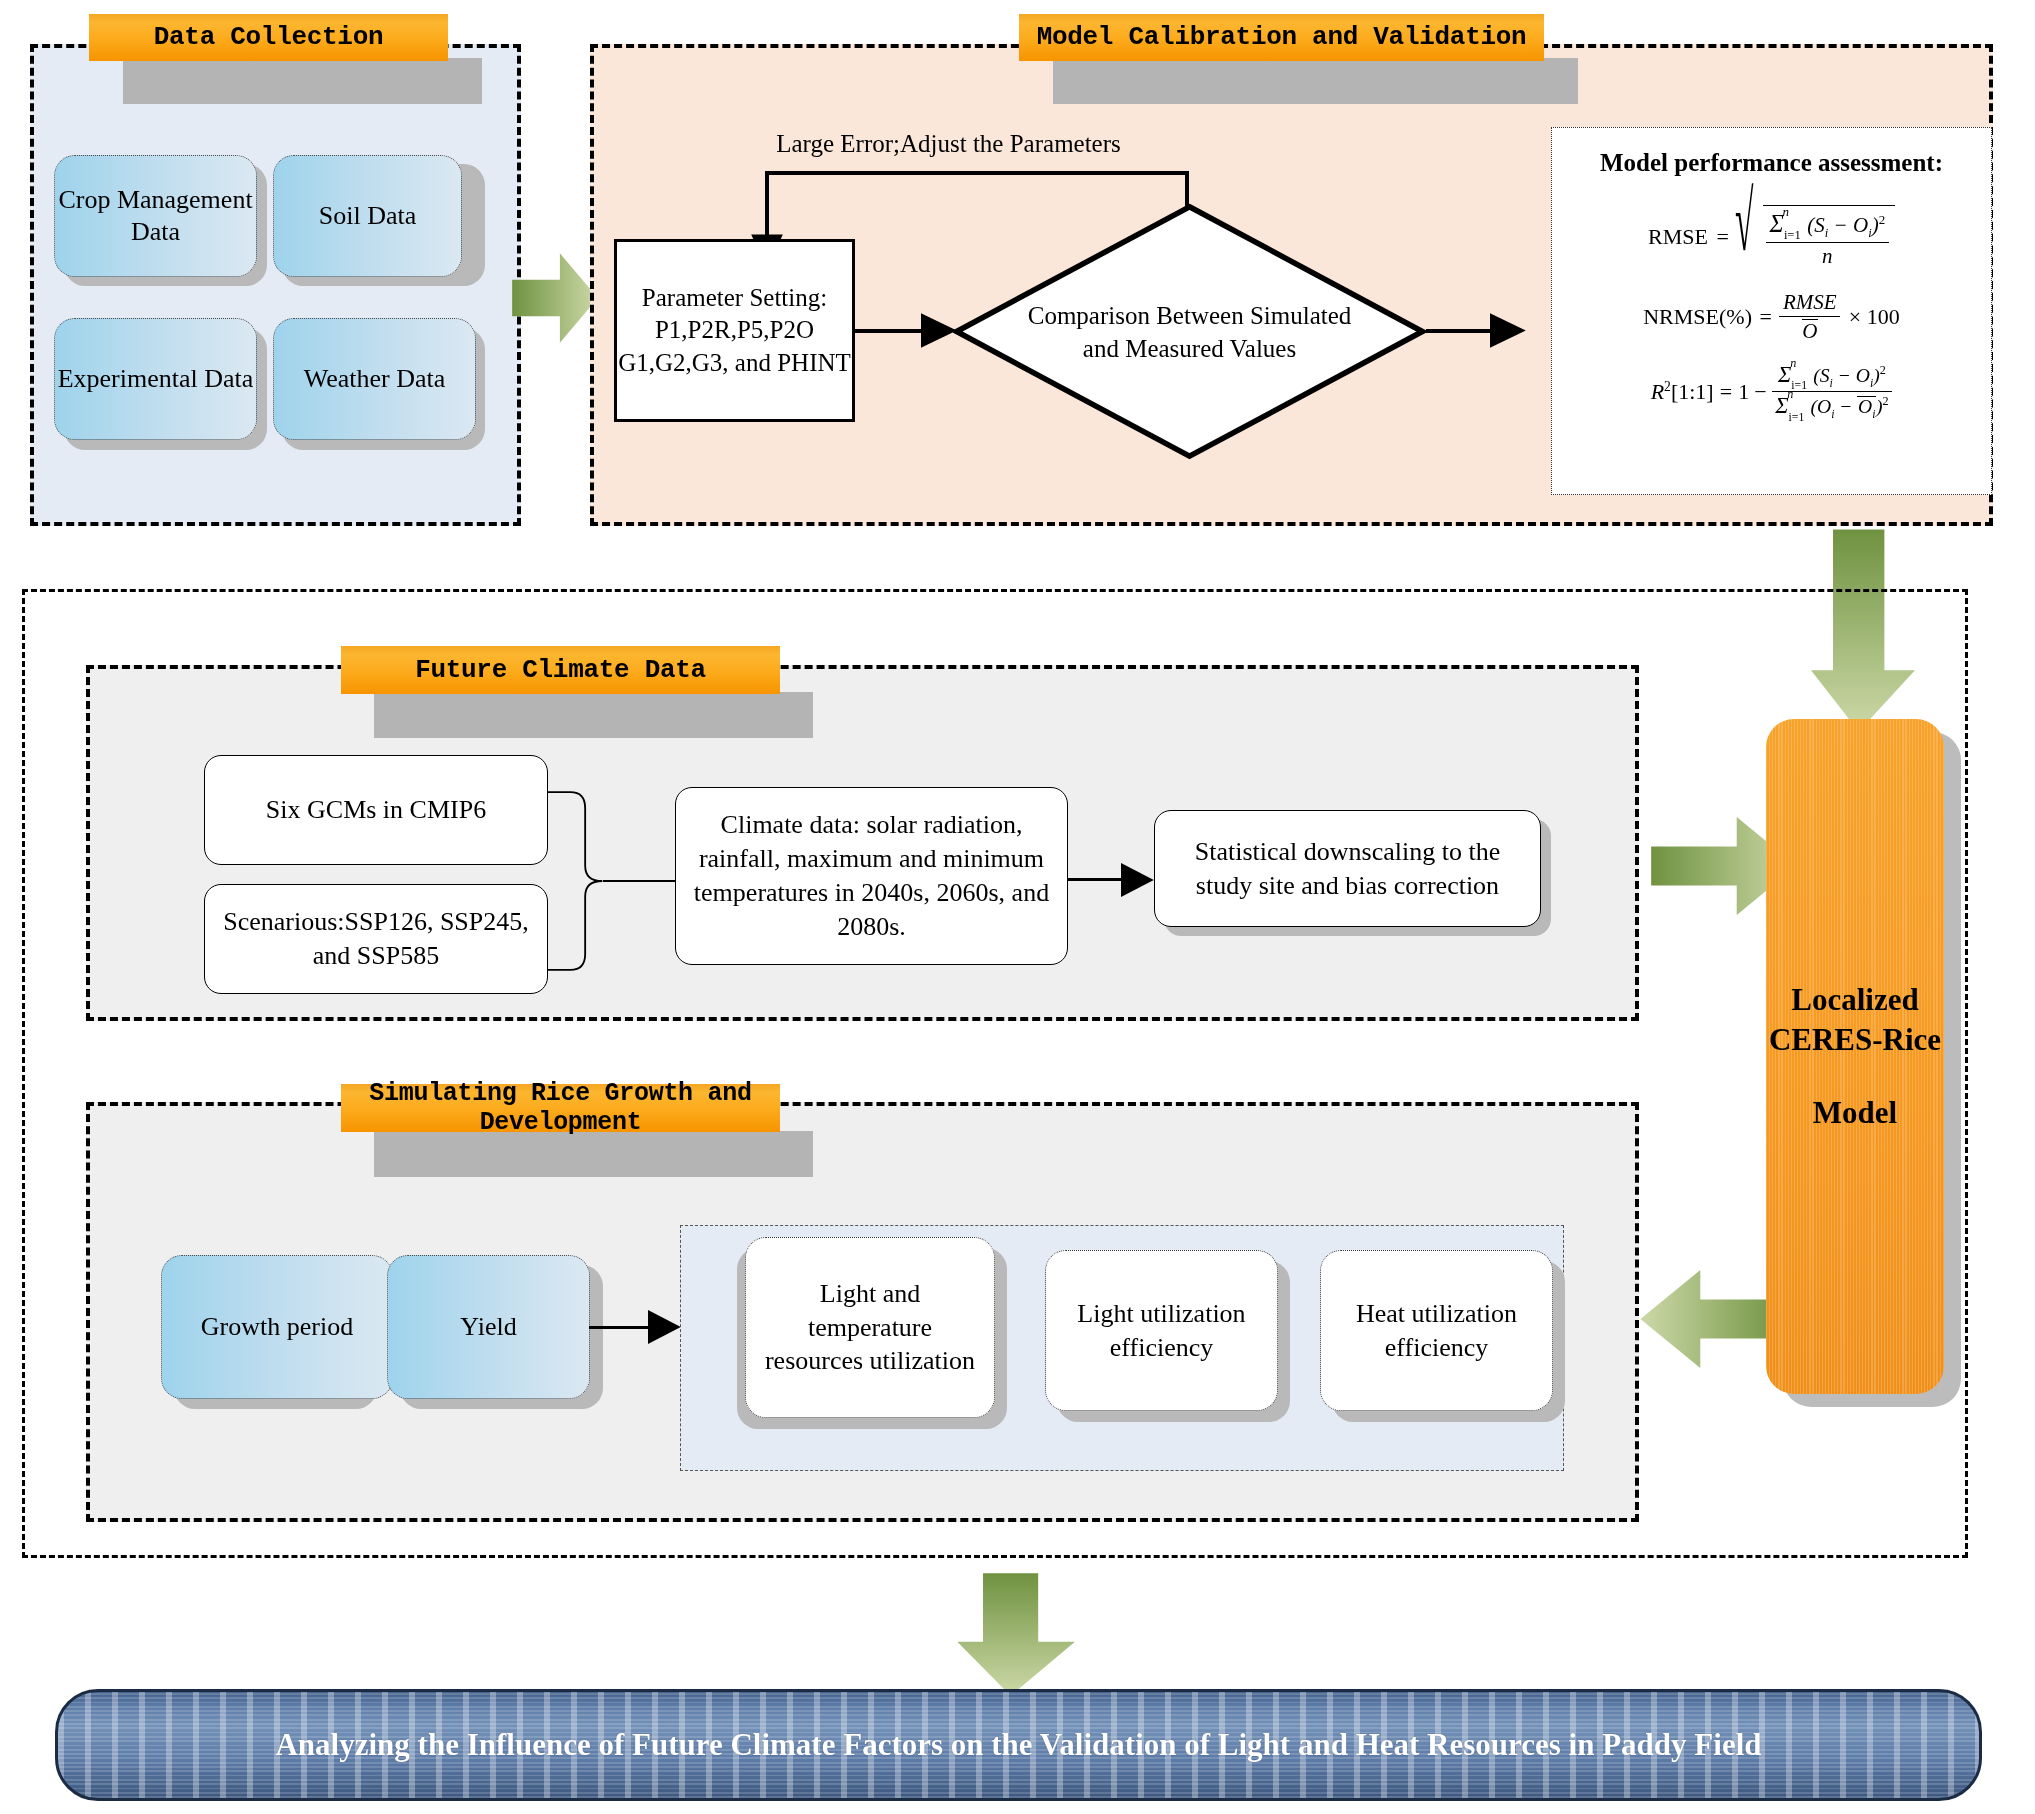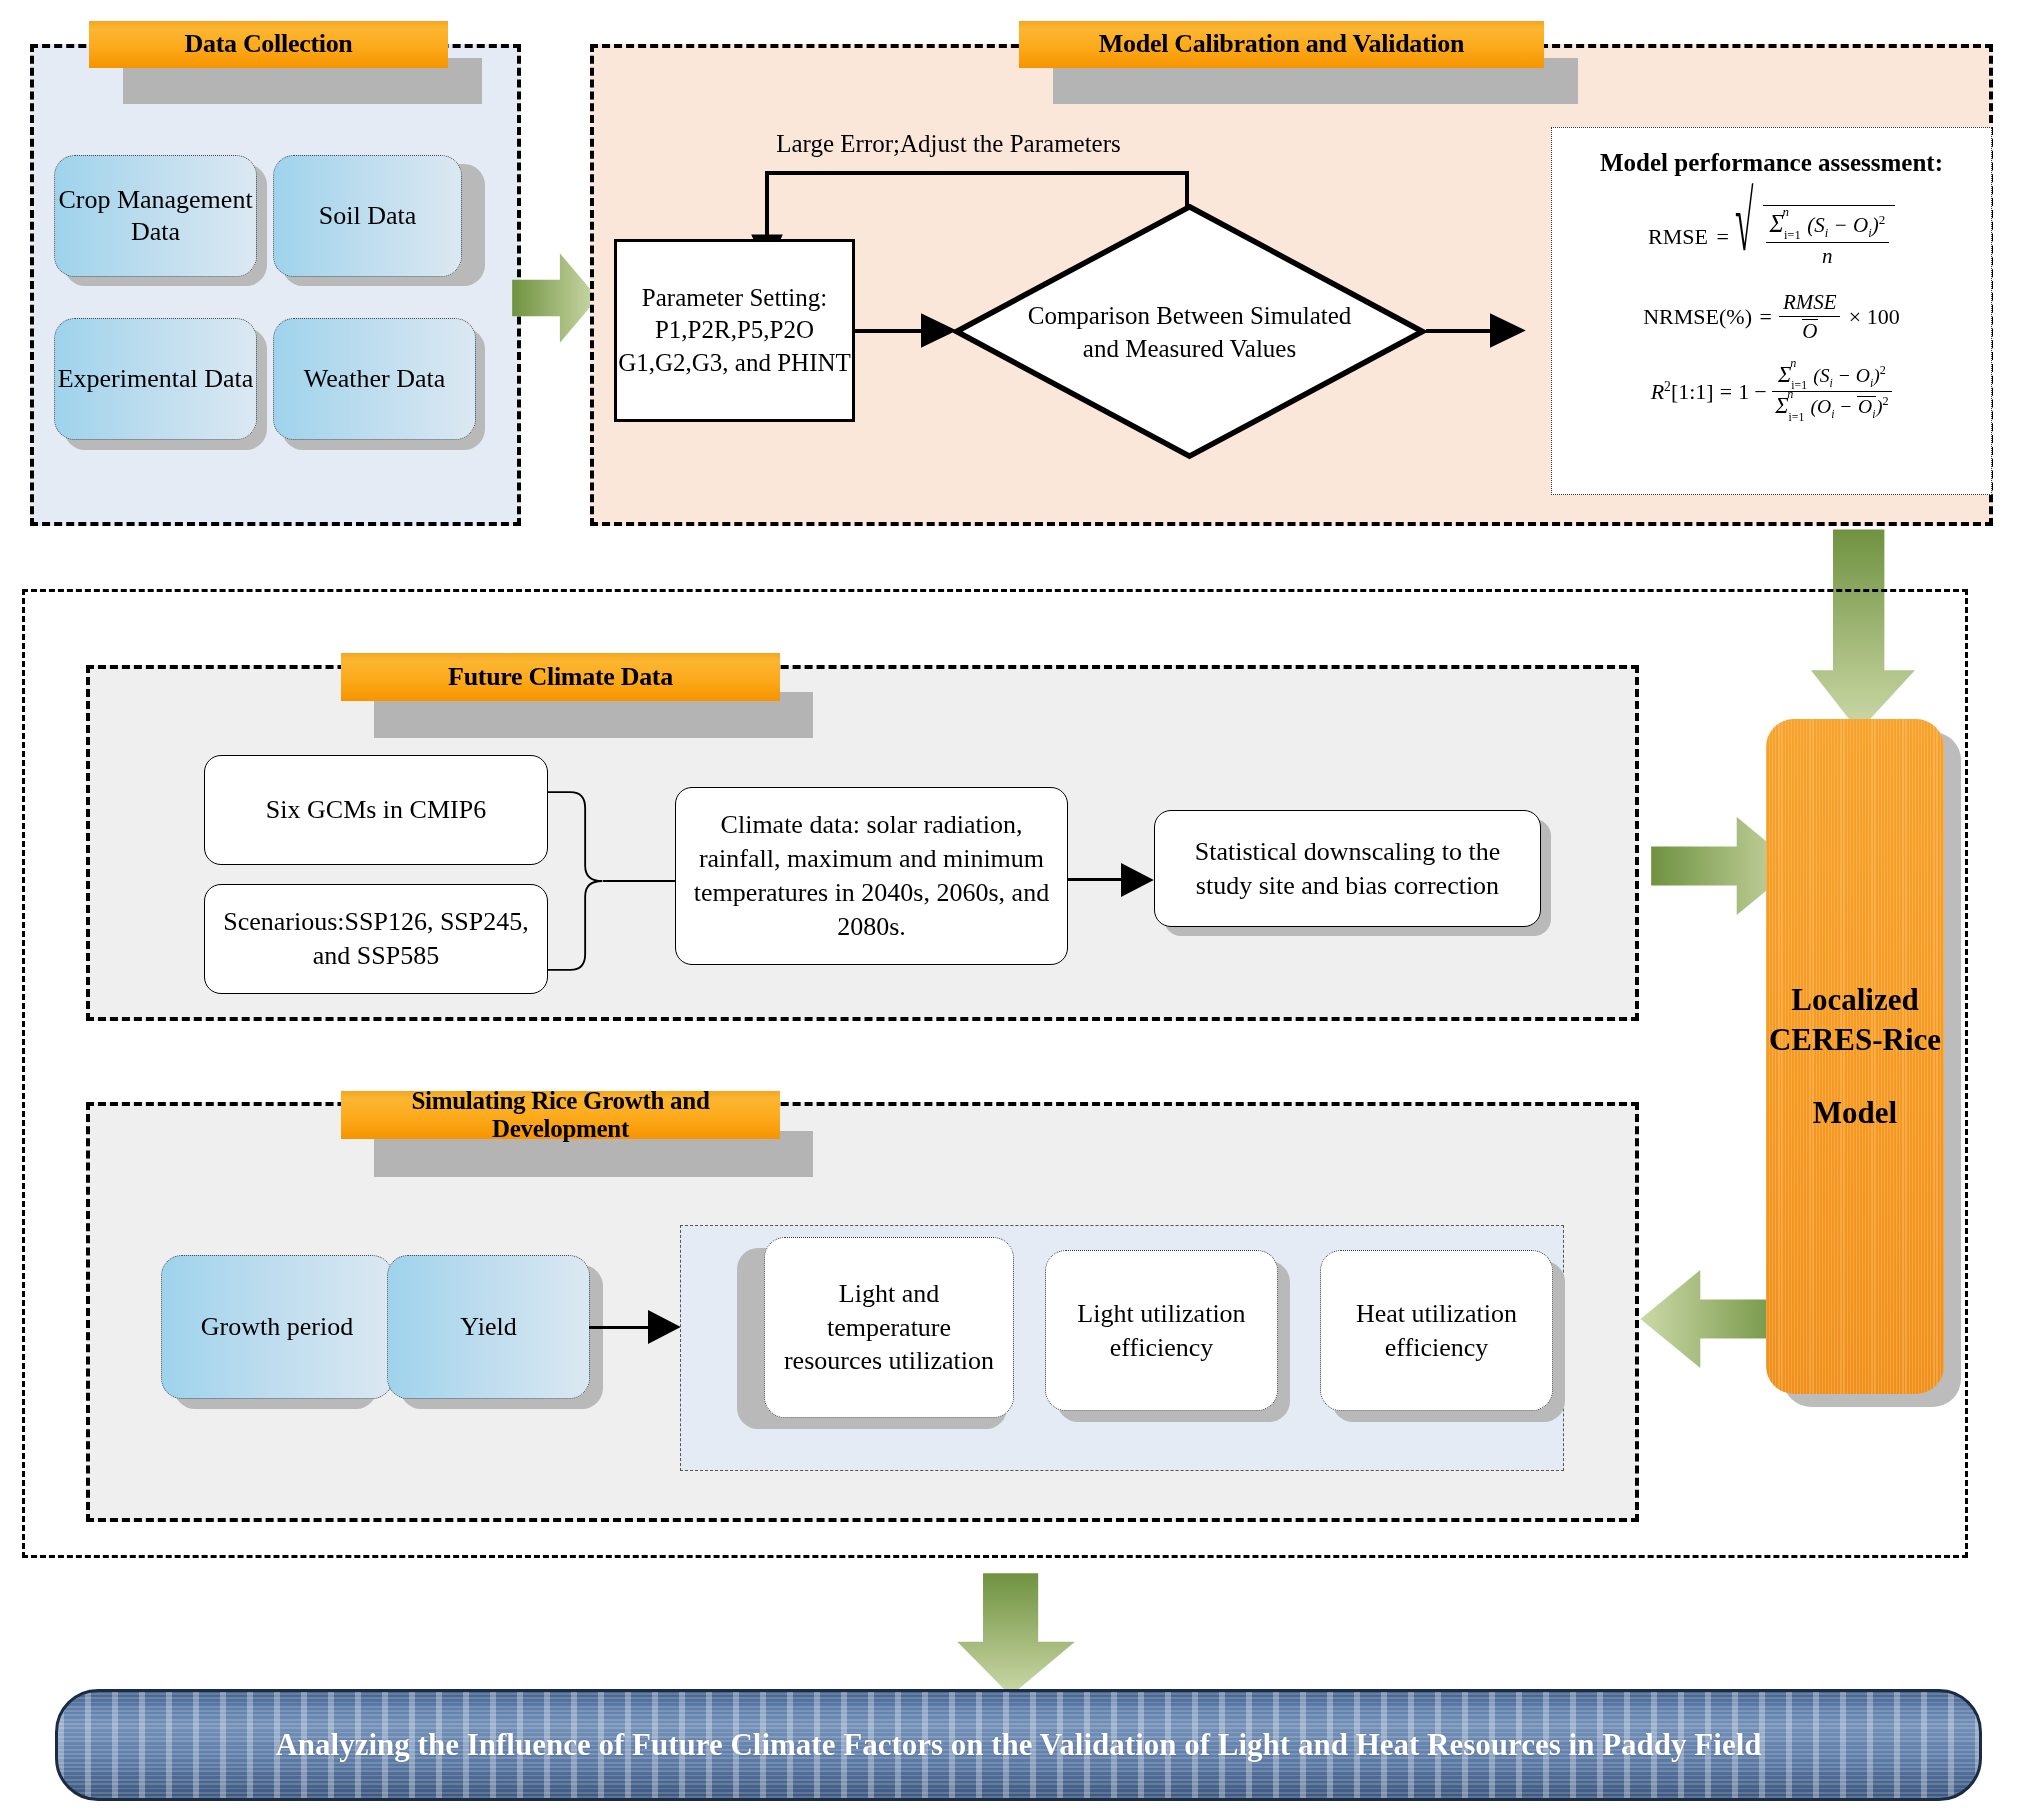--- a/index.html
+++ b/index.html
@@ -39,23 +39,22 @@
     border:4.3px dashed #000;
   }
 
   
   .banner {
     background:linear-gradient(to bottom,#f5a623 0%,#fcb630 18%,#fcaa1b 55%,#f79400 100%);
     color:#000;
     font-weight:bold;
     display:flex; align-items:center; justify-content:center;
     text-align:center;
-    font-family:Liberation Serif, serif;
+    font-family:Liberation Mono, monospace;
     letter-spacing:-0.3px;
-    margin-top:7px;
   }
   .banner-shadow {
     background:#b4b4b4;
   }
 
   
   .bluebox {
     background:linear-gradient(to right,#9ed3ec 0%,#bcdcee 45%,#dbe8f2 100%);
     border:1.2px dotted #4a4a4a;
     border-radius:21px;
@@ -317,21 +316,21 @@
 <div class="abs ln" style="left:589px; top:1326px; width:68px; height:3.1px;"></div>
 <div class="garrow" style="left:648px; top:1310px; width:34px; height:34px;">
   <svg width="34" height="34" viewBox="0 0 56 56">
       <polygon points="0,0 0,56 54,28" fill="#000"></polygon>
     </svg>
 </div>
 
 <div class="abs" style="left:680px; top:1225px; width:884px; height:246px; background:#e4ebf5; border:1.8px dashed #555;"></div>
 
 <div class="abs box-shadow-gray" style="left:737px; top:1248px; width:270px; height:181px;"></div>
-<div class="abs whitebox dotted" style="left:764px; top:1237px; width:250px; height:181px; font-size:26px; padding:0 18.4px;">Light and temperature resources utilization</div>
+<div class="abs whitebox dotted" style="left:745px; top:1237px; width:250px; height:181px; font-size:26px; padding:0 18.4px;">Light and temperature resources utilization</div>
 
 <div class="abs box-shadow-gray" style="left:1057px; top:1261px; width:233px; height:161px;"></div>
 <div class="abs whitebox dotted" style="left:1045px; top:1250px; width:233px; height:161px; font-size:26px; padding:0 14.7px;">Light utilization efficiency</div>
 
 <div class="abs box-shadow-gray" style="left:1332px; top:1261px; width:233px; height:161px;"></div>
 <div class="abs whitebox dotted" style="left:1320px; top:1250px; width:233px; height:161px; font-size:26px; padding:0 14.7px;">Heat utilization efficiency</div>
 
 <div class="garrow" style="left:1639px; top:1264px; width:147px; height:110px;">
   <svg width="147" height="110" viewBox="0 0 240 180">
     <defs>

